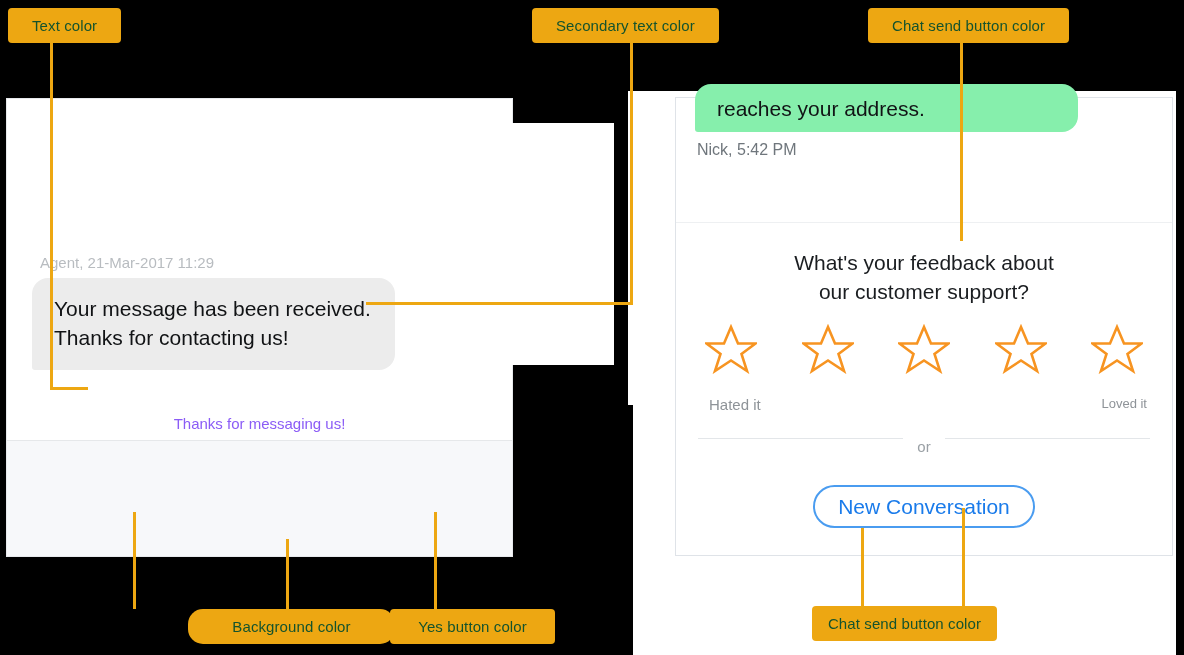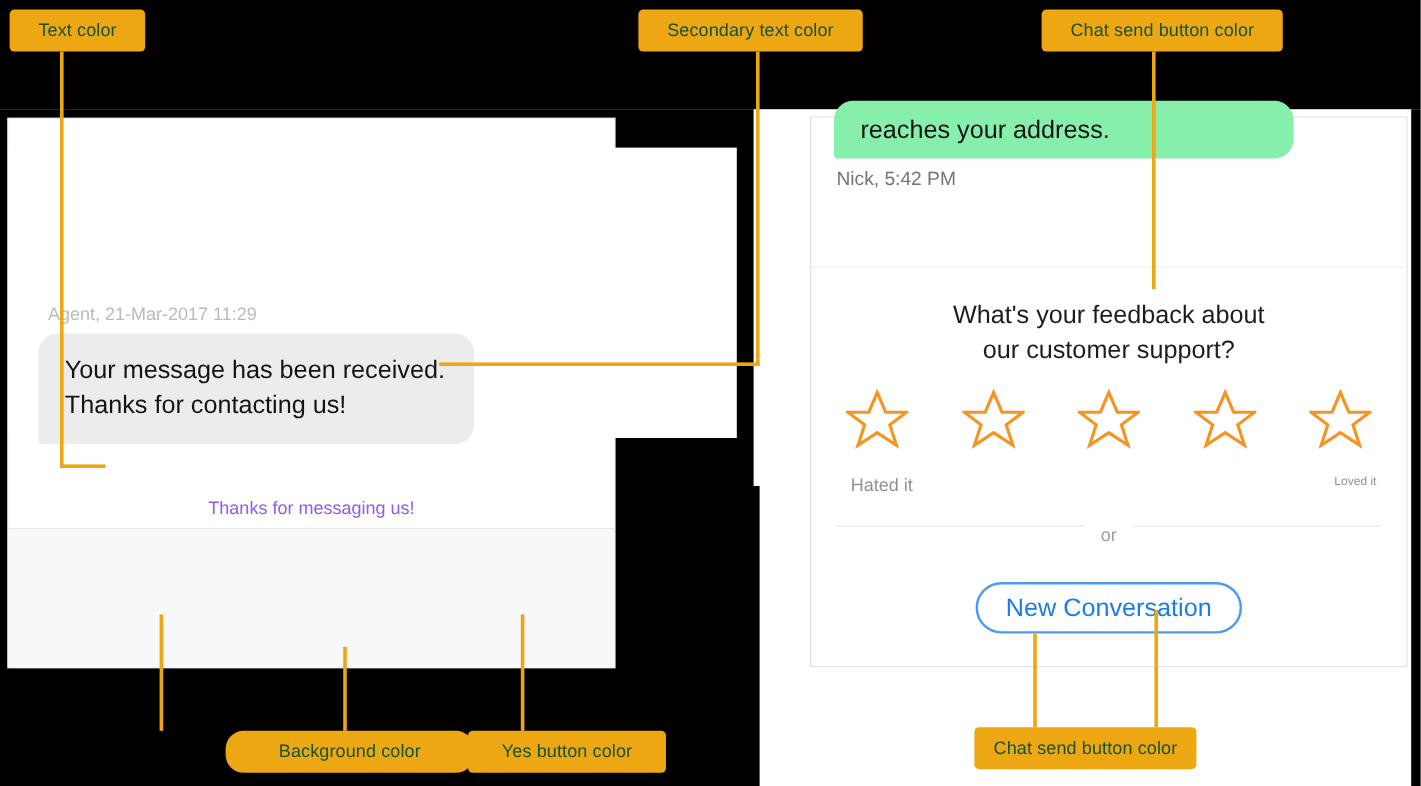--- a/index.html
+++ b/index.html
@@ -94,21 +94,21 @@
   #stars {
     position: absolute; left: 22px; top: 226px; width: 452px;
     display: flex; justify-content: space-between; align-items: flex-start;
   }
   .star-wrap { width: 66px; display:flex; justify-content:center; }
   .star svg { display: block; }
   #hated-it {
     position: absolute; left: 33px; top: 298px; font-size: 15px; color: #8e9398;
   }
   #loved-it {
-    position: absolute; right: 25px; top: 298px; font-size: 10px; color: #8e9398;
+    position: absolute; right: 25px; top: 298px; font-size: 13px; color: #8e9398;
   }
   #or-row {
     position: absolute; left: 22px; top: 340px; width: 452px;
     display: flex; align-items: flex-start; gap: 14px;
   }
   #or-row .rule { flex: 1; height: 1px; background: #e3e6e9; }
   #or-label { font-size: 15px; color: #9aa0a5; }
   #new-conv {
     position: absolute; left: 137px; top: 387px; width: 222px; height: 43px;
     display: flex; align-items: center; justify-content: center;

